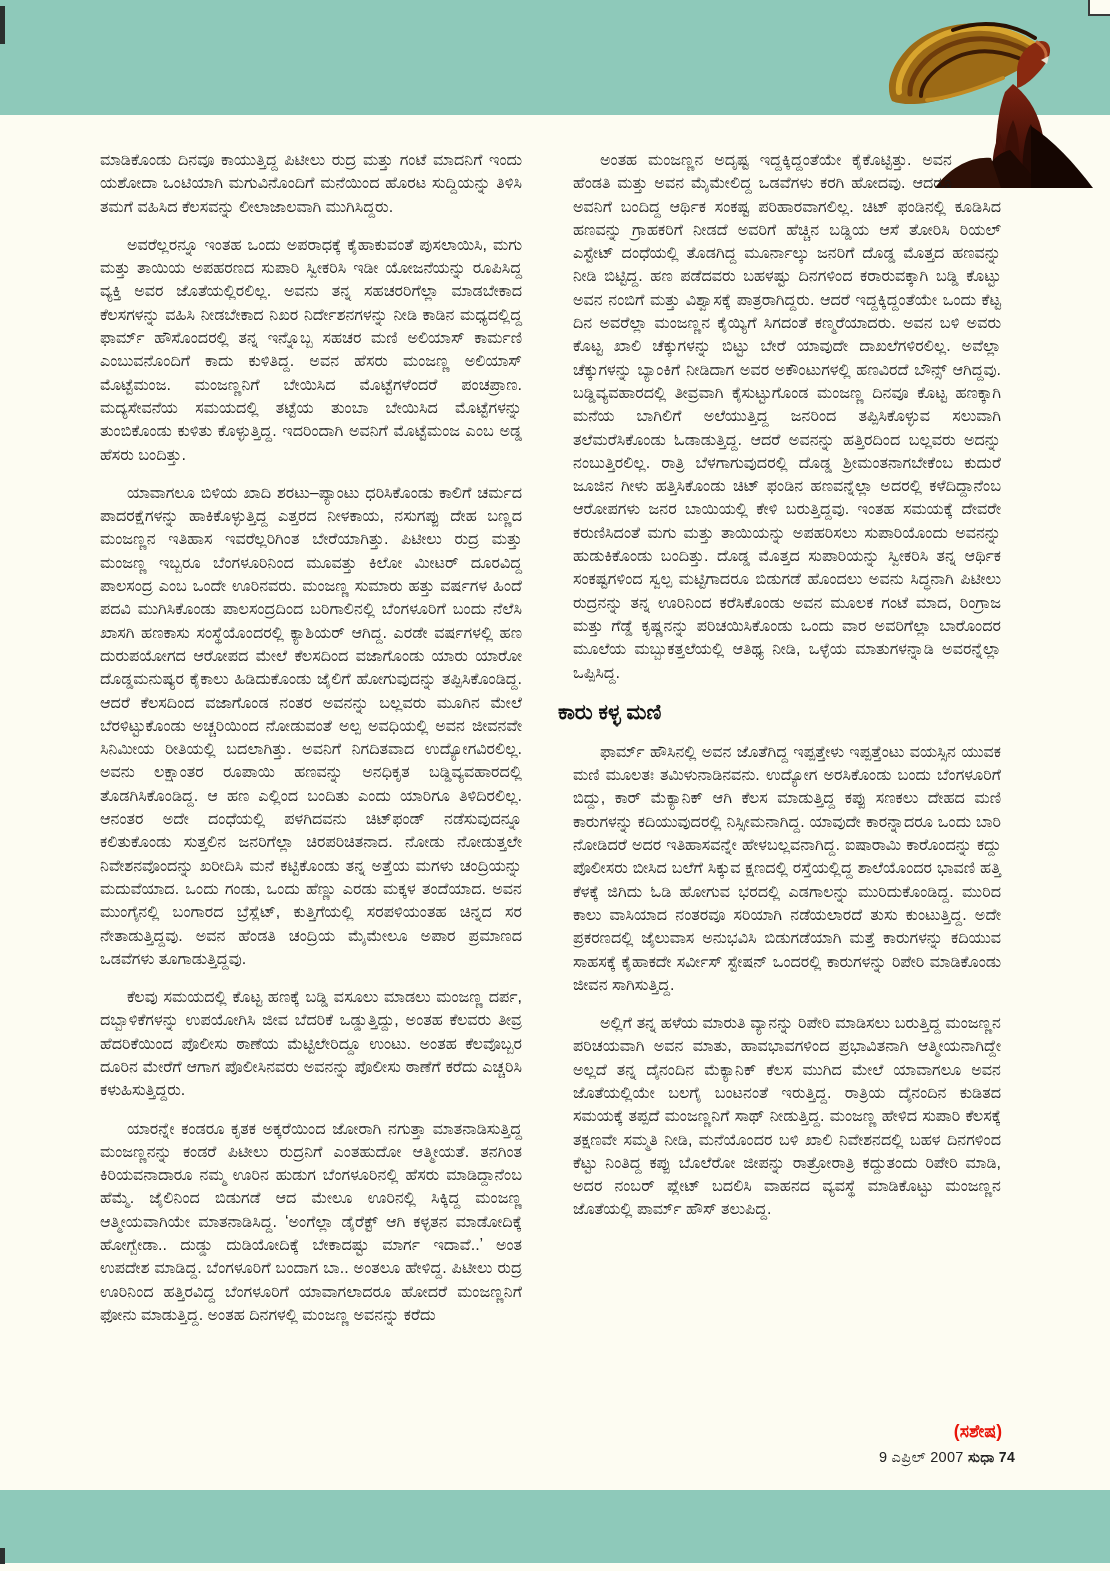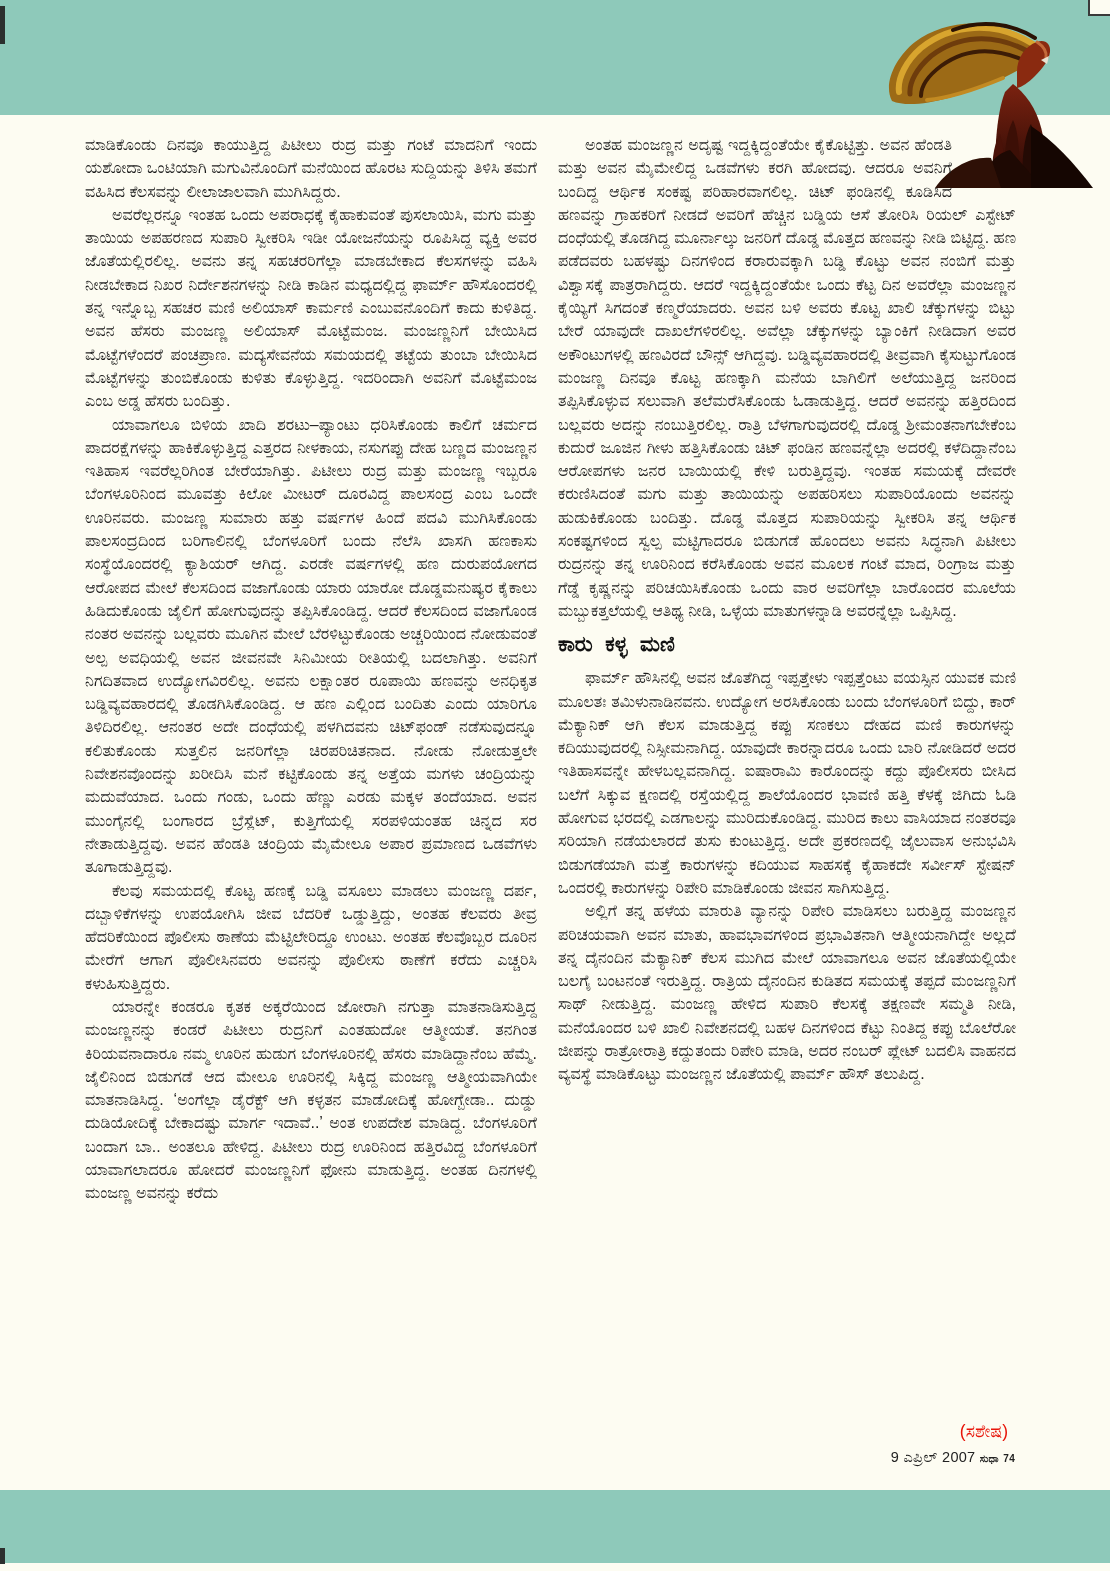--- a/index.html
+++ b/index.html
@@ -19,38 +19,38 @@
   .pa-1 { top:6px; height:38px; }
   .pa-2 { top:1548px; height:16px; }
 
   .col {
     position:absolute; top:133px; overflow:hidden;
     color:#1a1a1a;
   }
   .col-left  { left:85px;  width:452px; height:1315px; }
   .col-right { left:558px; width:458px; height:1300px; }
   .col p {
-    margin:0; font-size:16px; line-height:23.3px;
+    margin:15px; font-size:16px; line-height:23.3px;
     text-align:justify; color:#1a1a1a;
   }
   .col p.indent { text-indent:27px; }
   .img-spacer { float:right; width:64px; height:52px; }
   .section-heading {
     font-weight:bold; font-size:21px; color:#111;
-    margin:11px 0 7px 0; line-height:26px;font-family:Liberation Mono, monospace;
+    margin:11px 0 7px 0; line-height:26px;
   }
   .continuation {
-    position:absolute; top:1421px; right:102px;
-    color:#e8150a; font-weight:normal; font-size:17.5px;
+    position:absolute; top:1421px; right:108px;
+    color:#e8150a; font-weight:bold; font-size:17.5px;
   }
   .page-footer {
     position:absolute; top:1449px; right:95px;
     font-size:14.5px; color:#222; letter-spacing:0.3px;
   }
-  .page-footer .bold { font-weight:bold; font-size:10px; }
+  .page-footer .bold { font-weight:bold; font-size:14px; }
   .illustration { position:absolute; left:883px; top:8px; width:212px; height:182px; }
 </style>
 </head>
 <body>
 
 <div class="band band-top"></div>
 <div class="band band-bottom"></div>
 <div class="corner-notch"></div>
 <div class="print-artifact pa-1"></div>
 <div class="print-artifact pa-2"></div>

